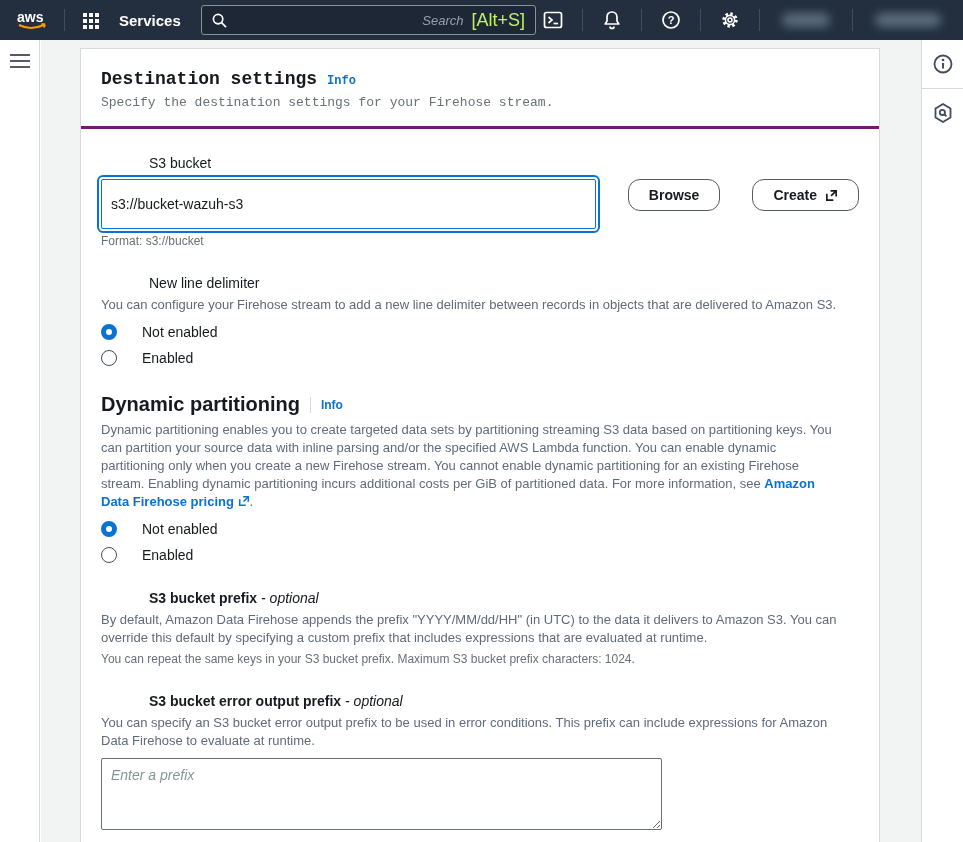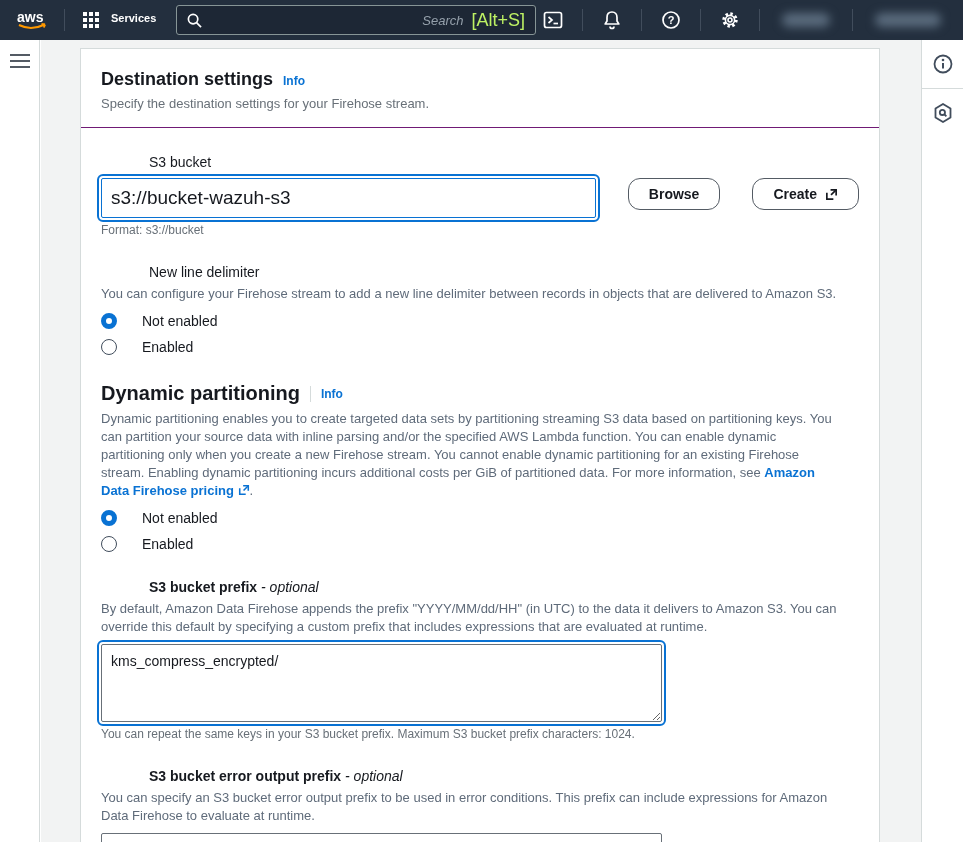--- a/index.html
+++ b/index.html
@@ -2,62 +2,62 @@
 <html><head>
 <meta charset="utf-8">
 <style>
   * { margin:0; padding:0; box-sizing:border-box; }
   html,body { width:963px; height:842px; font-family:"Liberation Sans", sans-serif; background:#fff; overflow:hidden; }
 
   
   .topnav { position:absolute; top:0; left:0; width:963px; height:40px; background:#232f3e; display:flex; align-items:center; padding:0 12px 0 16px; }
   .nav-sep { width:1px; height:22px; background:#414d5c; margin:0 12px; flex:0 0 auto; }
   .aws-logo { flex:0 0 auto; display:flex; align-items:center; }
-  .services-btn { display:flex; align-items:flex-start; gap:12px; color:#fff; font-size:11px; font-weight:700; padding:4px 6px; cursor:pointer; }
+  .services-btn { display:flex; align-items:flex-end; gap:20px; color:#fff; font-size:15px; font-weight:700; padding:4px 6px; cursor:pointer; }
   .searchbox { margin-left:14px; width:392px; height:30px; background:#1d2735; border:1px solid #879596; border-radius:3px; display:flex; align-items:center; padding:0 10px; gap:8px;text-align:right; }
   .searchbox .ph { color:#95a0ab; font-style:italic; font-size:13px; flex:1; }
   .searchbox .shortcut { color:#bef264; font-size:18px; }
   .nav-right { margin-left:auto; display:flex; align-items:center; }
   .nav-iconbtn { width:34px; height:30px; display:flex; align-items:center; justify-content:center; cursor:pointer; }
   .blurblob { height:14px; border-radius:7px; background:#5a6b7d; filter:blur(5px); margin:0 10px; cursor:pointer; }
   .blob-region { width:48px; }
   .blob-account { width:66px; }
 
   
   .left-rail { position:absolute; top:40px; left:0; width:40px; height:802px; background:#fff; border-right:1px solid #d5dbdb; }
   .hamburger { margin:14px auto 0; width:20px; display:flex; flex-direction:column; gap:4px; cursor:pointer; }
   .hamburger span { display:block; height:2px; background:#545b64; }
   .right-rail { position:absolute; top:40px; right:0; width:42px; height:802px; background:#fff; border-left:1px solid #d5dbdb; }
   .rail-btn { width:100%; height:48px; display:flex; align-items:center; justify-content:center; cursor:pointer; }
   .rail-div { height:1px; background:#d5dbdb; }
 
   
   .content { position:absolute; top:40px; left:41px; width:880px; height:802px; background:#f2f3f3; }
   .card { position:absolute; left:39px; top:8px; width:800px; height:820px; background:#fff; border:1px solid #d5dbdb; }
-  .card-header { padding:20px 20px 16px; border-bottom:1px solid #701a75; }
+  .card-header { padding:20px 20px 16px; border-bottom:3px solid #701a75;font-family:Liberation Mono, monospace; }
   .title-row { display:flex; align-items:baseline; gap:10px; }
   h1 { font-size:18px; font-weight:700; color:#16191f; }
   .info-link { color:#0972d3; font-size:12px; font-weight:700; text-decoration:none; cursor:pointer;text-align:right; }
   .subtitle { margin-top:6px; font-size:13px; color:#687078; }
   .card-body { padding:26px 20px 20px; }
 
   .field-label { font-size:14px; color:#16191f;margin-left:48px; }
   .field-label.bold { font-weight:700; }
   .optional { font-style:italic; font-weight:400; }
   .desc { margin-top:5px; font-size:13px; line-height:18px; color:#5f6b7a; max-width:742px; }
   .hint { margin-top:5px; font-size:12px; color:#687078; }
   .section { margin-top:27px; }
   .section:first-child { margin-top:0; }
 
   .sec-head { display:flex; align-items:center; gap:10px; }
   .sec-title { font-size:20px; font-weight:700; color:#16191f; }
   .vert-div { width:1px; height:16px; background:#d5dbdb; }
 
   .input-row { margin-top:8px; display:flex; align-items:flex-start; gap:32px; }
-  .text-input { width:518px; height:40px; border:1px solid #687078; border-radius:2px; padding:0 9px; font-size:19px; color:#16191f; font-family:"Liberation Sans", sans-serif; background:#fff; }
+  .text-input { width:518px; height:50px; border:1px solid #687078; border-radius:2px; padding:0 9px; font-size:14px; color:#16191f; font-family:"Liberation Sans", sans-serif; background:#fff; }
   .focus-ring { border-color:#0972d3; outline:2px solid #0972d3; outline-offset:2px; }
   .btn { background:#fff; border:1px solid #545b64; border-radius:12px; height:32px; padding:0 20px; font-weight:700; font-size:14px; color:#16191f; font-family:"Liberation Sans", sans-serif; cursor:pointer; display:inline-flex; align-items:center; gap:8px; }
 
   .radio-row { display:flex; align-items:center; gap:25px; margin-top:10px; cursor:pointer; }
   .radio { width:16px; height:16px; border-radius:50%; border:1px solid #414d5c; background:#fff; flex:0 0 auto; }
   .radio.checked { border:5px solid #0972d3; }
   .radio-label { font-size:14px; color:#16191f; }
 
   textarea.prefix-area { margin-top:8px; width:561px; height:78px; border:1px solid #687078; border-radius:2px; padding:8px 9px; font-size:14px; color:#16191f; font-family:"Liberation Sans", sans-serif; resize:both; display:block; }
   textarea.prefix-area::placeholder { color:#879596; font-style:italic; }
@@ -227,21 +227,20 @@
         </div>
         <div class="radio-row">
           <span class="radio"></span>
           <span class="radio-label">Enabled</span>
         </div>
       </div>
 
       <div class="section">
         <div class="field-label bold"><span>S3 bucket prefix</span> <span class="optional">- optional</span></div>
         <div class="desc">By default, Amazon Data Firehose appends the prefix "YYYY/MM/dd/HH" (in UTC) to the data it delivers to Amazon S3. You can override this default by specifying a custom prefix that includes expressions that are evaluated at runtime.</div>
-        <textarea class="prefix-area focus-ring" style="">kms_compress_encrypted/</textarea>
         <div class="hint">You can repeat the same keys in your S3 bucket prefix. Maximum S3 bucket prefix characters: 1024.</div>
       </div>
 
       <div class="section">
         <div class="field-label bold"><span>S3 bucket error output prefix</span> <span class="optional">- optional</span></div>
         <div class="desc">You can specify an S3 bucket error output prefix to be used in error conditions. This prefix can include expressions for Amazon Data Firehose to evaluate at runtime.</div>
         <textarea class="prefix-area" style="height: 72px;" placeholder="Enter a prefix"></textarea>
       </div>
 
     </div>

